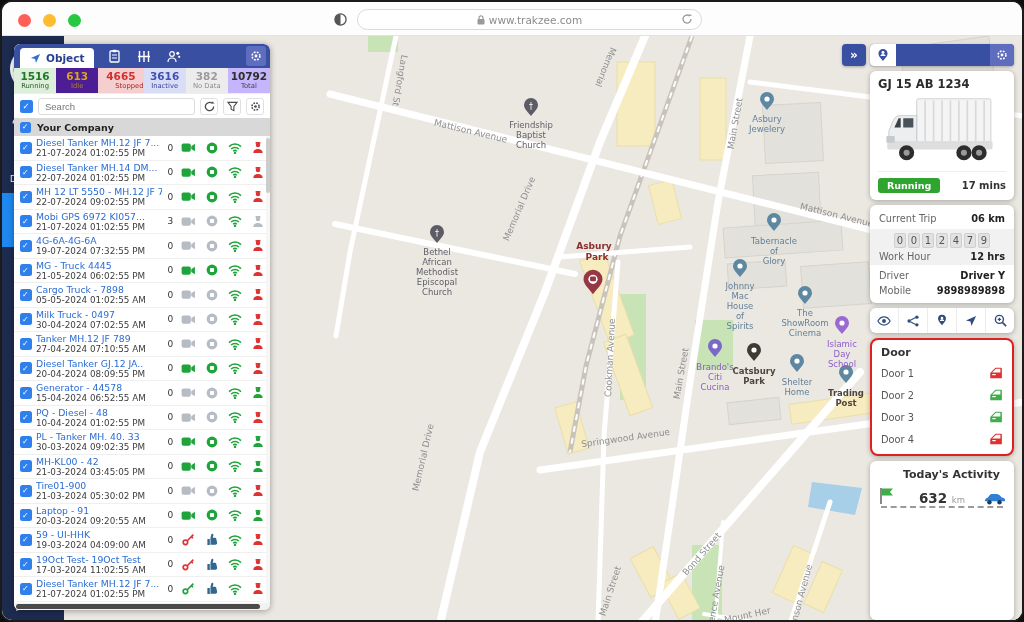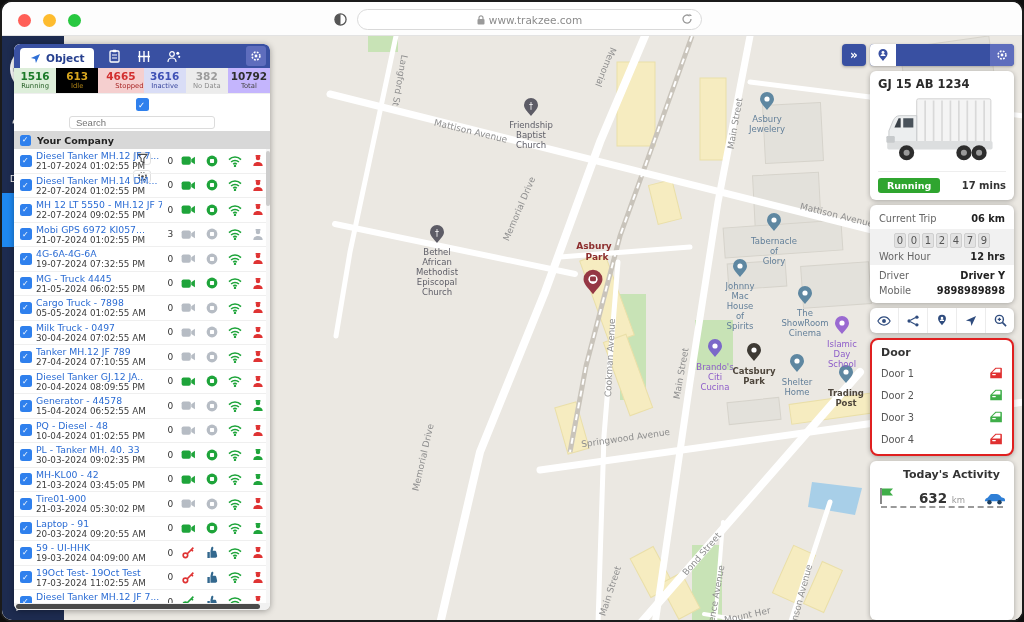--- a/index.html
+++ b/index.html
@@ -41,26 +41,26 @@
   .panel{position:absolute;left:12px;top:8px;width:256px;bottom:10px;background:#fff;border-radius:6px;box-shadow:0 1px 6px rgba(0,0,0,.35);z-index:10;display:flex;flex-direction:column;overflow:hidden;}
   .p-head{height:24px;background:#3950a2;border-radius:6px 6px 0 0;display:flex;align-items:center;padding:0 4px 0 6px;gap:14px;}
   .p-tab{height:20px;margin-top:4px;background:#fff;border-radius:4px 4px 0 0;display:flex;align-items:center;gap:5px;padding:0 10px;color:#27408f;font-size:10.5px;font-weight:700;}
   .p-hicons{display:flex;gap:16px;flex:1;align-items:center;color:#fff;}
   .p-gear{width:20px;height:20px;background:#5e6dbd;border-radius:3px;display:flex;align-items:center;justify-content:center;}
   .stats-row{display:flex;height:26px;border-bottom:1px solid #eee;}
   .stat{flex:1;text-align:center;padding-top:2px;cursor:pointer;}
   .stat-v{font-size:10.5px;font-weight:700;line-height:12px;}
   .stat-l{font-size:6.8px;line-height:8px;}
   .st-running{background:#ddeeda;}.st-running .stat-v{color:#1c7a28;}.st-running .stat-l{color:#235c23;}
-  .st-idle{background:#000000;}.st-idle .stat-v{color:#d7a51f;}.st-idle .stat-l{color:#b08417;}
+  .st-idle{background:#4c1d95;}.st-idle .stat-v{color:#d7a51f;}.st-idle .stat-l{color:#b08417;}
   .st-stopped{background:#f5cfcf;}.st-stopped .stat-v{color:#d22f2f;}.st-stopped .stat-l{color:#a82626;padding-left:17px;}
   .st-inactive{background:#d9ddf6;}.st-inactive .stat-v{color:#3f51b5;}.st-inactive .stat-l{color:#37459c;}
   .st-nodata{background:#ececec;}.st-nodata .stat-v{color:#9b9b9b;}.st-nodata .stat-l{color:#8d8d8d;}
   .st-total{background:#c4b5fd;}.st-total .stat-v{color:#2e2e2e;}.st-total .stat-l{color:#444;}
-  .search-row{display:flex;align-items:center;gap:5px;padding:4px 20px;height:37px;flex-direction:column;}
+  .search-row{display:flex;align-items:center;gap:5px;padding:4px 6px;height:24px;}
   .cbx{width:13px;height:13px;background:#2f80ed;border-radius:2.5px;position:relative;flex:none;cursor:pointer;}
   .cbx:after{content:"✓";position:absolute;left:2.5px;top:0.5px;color:#fff;font-size:8.5px;line-height:12px;}
   .s-input{flex:1;height:17px;border:1px solid #dcdcdc;border-radius:3px;font-size:9.5px;padding:0 6px;color:#444;outline:none;}
   .s-btn{width:18px;height:17px;border:1px solid #e0e0e0;border-radius:3px;display:flex;align-items:center;justify-content:center;color:#4a4a4a;cursor:pointer;}
   .group-row{display:flex;align-items:center;gap:6px;background:#d8d8d8;height:18px;padding:0 6px;font-size:9.5px;font-weight:700;color:#222;}
   .group-row .cbx{width:11px;height:11px;}
   .group-row .cbx:after{font-size:7.5px;line-height:10px;left:2px;}
   .rows{flex:1;overflow:hidden;position:relative;}
   .vrow{display:flex;align-items:center;height:24.5px;border-bottom:1px solid #efefef;padding:0 2px 0 6px;gap:4px;cursor:pointer;}
   .vrow .cbx{width:12px;height:12px;}

